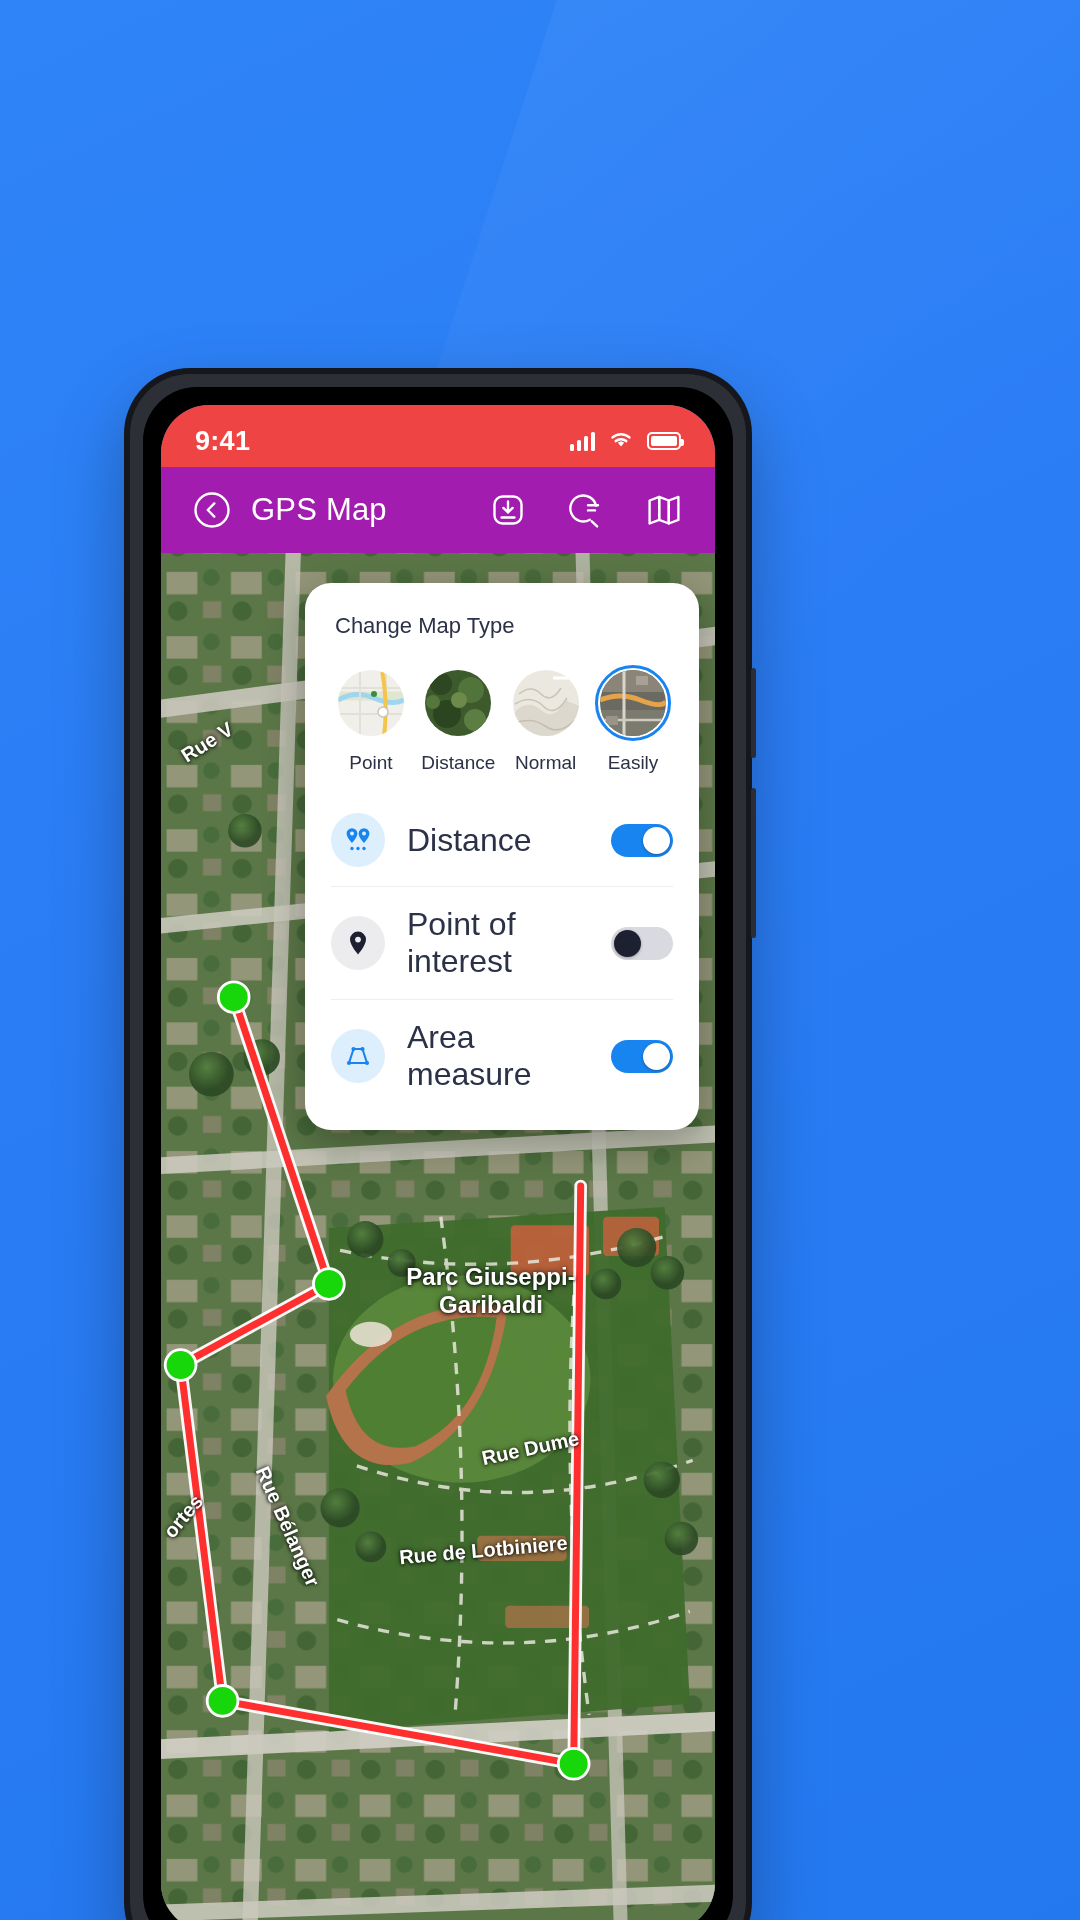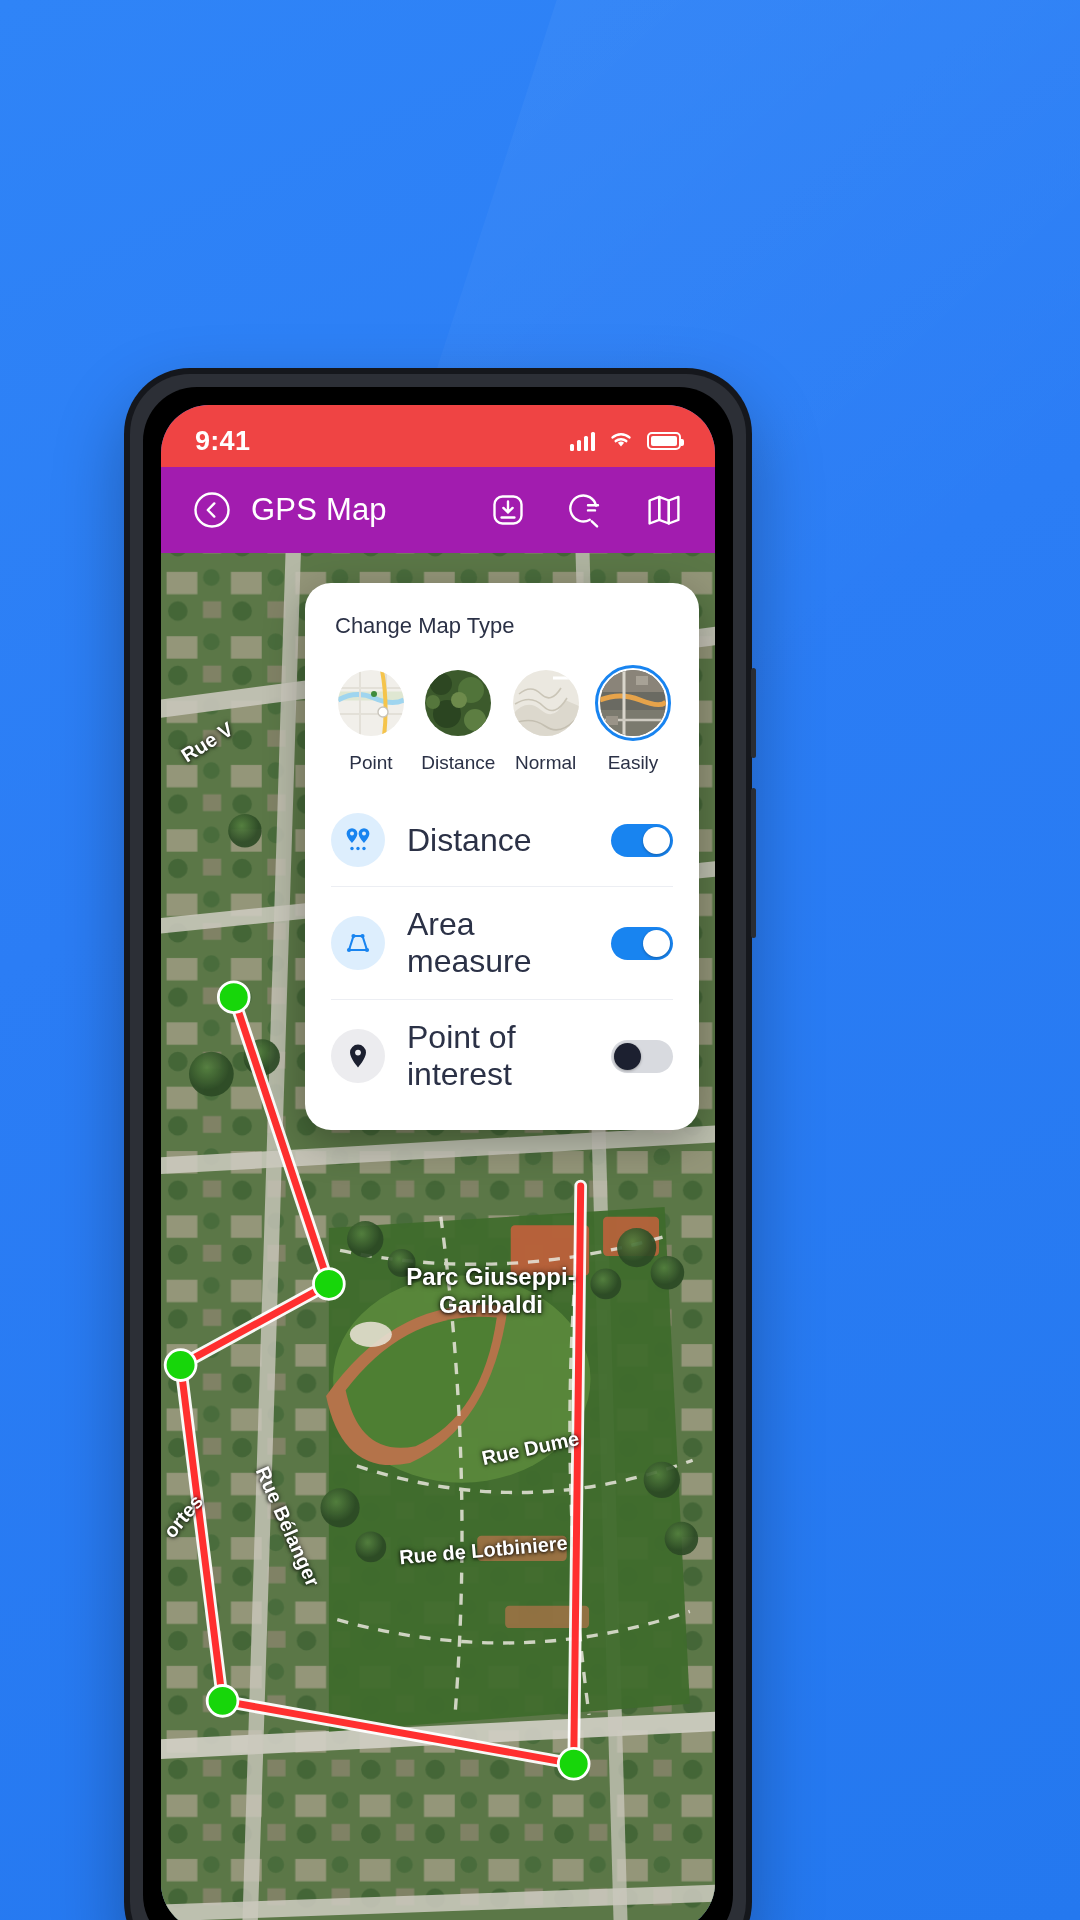--- a/index.html
+++ b/index.html
@@ -473,48 +473,48 @@
                     <circle cx="21" cy="23.5" r="1.7" fill="#1884f0"></circle>
                   </svg>
                 </span>
                 <span class="row-label">Distance</span>
                 <span class="toggle on">
                     <span class="knob"></span>
                   </span>
               </div>
 
               <div class="row">
+                <span class="row-ic grey">
+                  <svg width="28" height="28" viewBox="0 0 28 28">
+                    <path d="M14 2.6a8 8 0 0 0-8 8c0 6 8 14.8 8 14.8s8-8.8 8-14.8a8 8 0 0 0-8-8z" fill="#1c2030"></path>
+                    <circle cx="14" cy="10.6" r="2.9" fill="#ececef"></circle>
+                  </svg>
+                </span>
+                <span class="row-label">Point of interest</span>
+                <span class="toggle off">
+                    <span class="knob"></span>
+                  </span>
+              </div>
+
+              <div class="row">
                 <span class="row-ic blue">
                   <svg width="30" height="30" viewBox="0 0 30 30">
                     <path d="M10.5 8h9l4.5 14h-18z" fill="none" stroke="#1884f0" stroke-width="2.1" stroke-linejoin="round"></path>
                     <circle cx="10.5" cy="8" r="2.1" fill="#1884f0"></circle>
                     <circle cx="19.5" cy="8" r="2.1" fill="#1884f0"></circle>
                     <circle cx="6" cy="22" r="2.1" fill="#1884f0"></circle>
                     <circle cx="24" cy="22" r="2.1" fill="#1884f0"></circle>
                   </svg>
                 </span>
                 <span class="row-label">Area measure</span>
                 <span class="toggle on">
                     <span class="knob"></span>
                   </span>
               </div>
 
-              <div class="row">
-                <span class="row-ic grey">
-                  <svg width="28" height="28" viewBox="0 0 28 28">
-                    <path d="M14 2.6a8 8 0 0 0-8 8c0 6 8 14.8 8 14.8s8-8.8 8-14.8a8 8 0 0 0-8-8z" fill="#1c2030"></path>
-                    <circle cx="14" cy="10.6" r="2.9" fill="#ececef"></circle>
-                  </svg>
-                </span>
-                <span class="row-label">Point of interest</span>
-                <span class="toggle off">
-                    <span class="knob"></span>
-                  </span>
-              </div>
-
             </div>
           </div>
 
         </div>
       </div>
     </div>
   </div>
 </div>
 
 </body></html>

